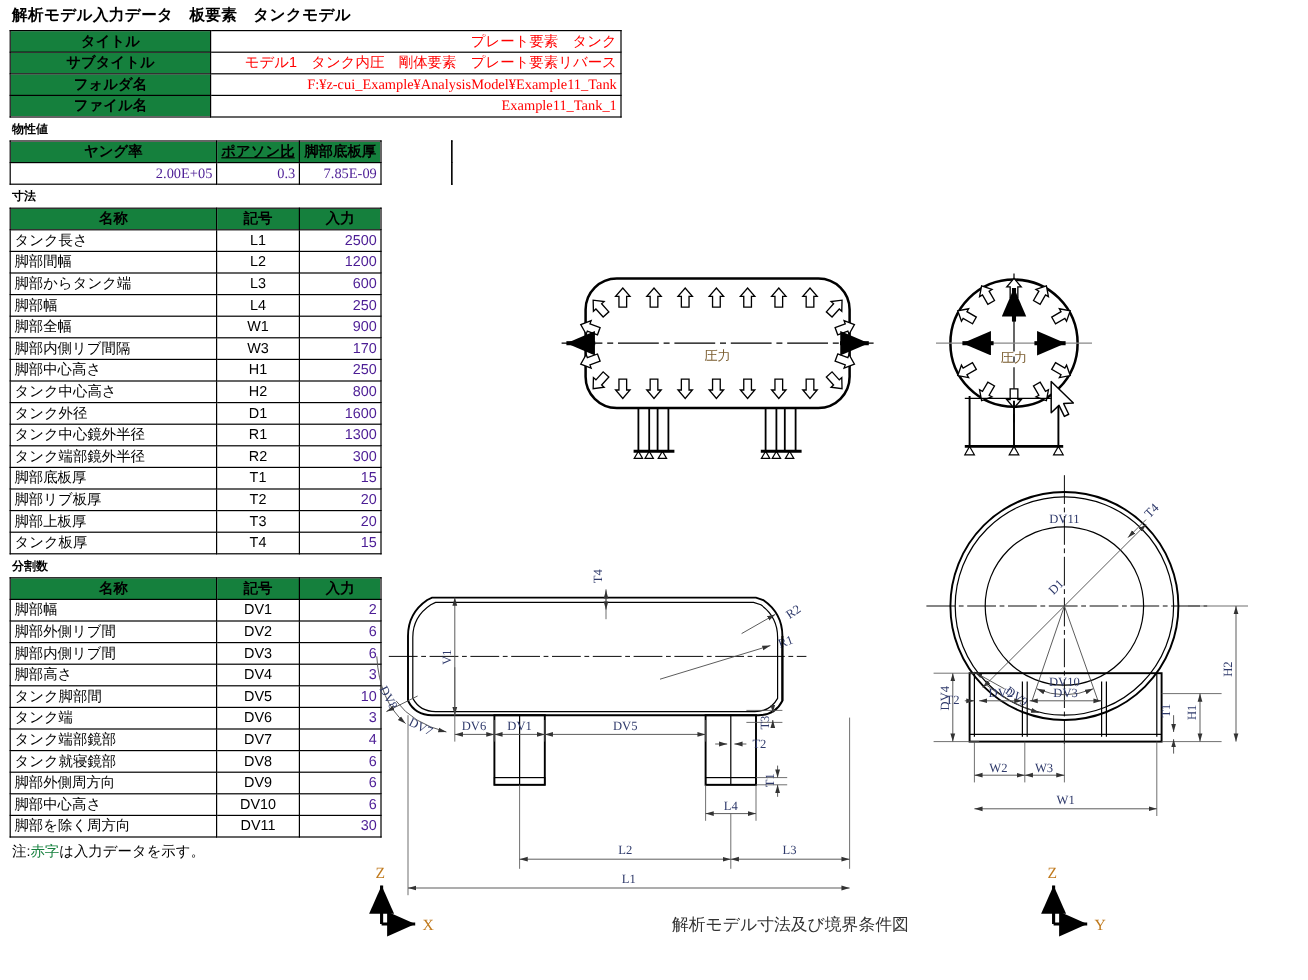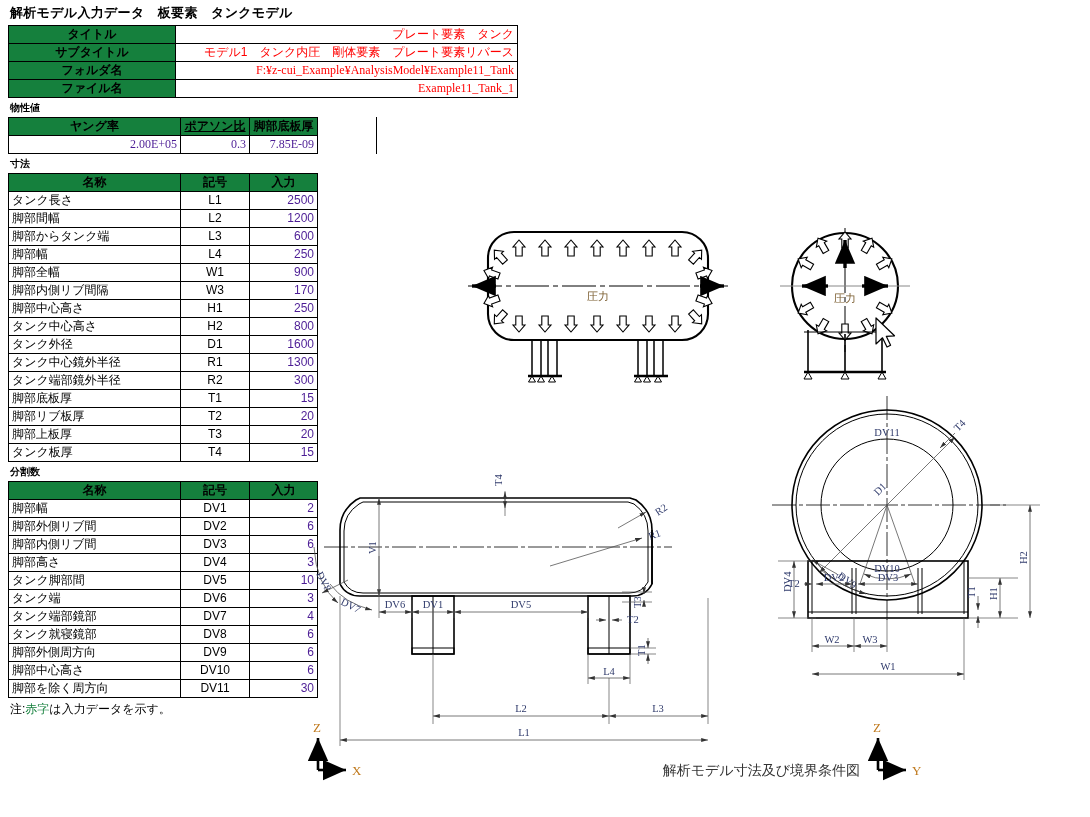--- a/index.html
+++ b/index.html
@@ -43,21 +43,21 @@
   .c-sym{width:62px;}
   .c-in{width:61px;}
 
   .note{font-size:12px;margin-top:3px;margin-left:2px;}
   .note .red{color:#15803d;}
 
   
   .draw{position:absolute;left:300px;top:0;width:790px;height:817px;}
   .draw svg{position:absolute;left:0;top:0;}
   .capt{
-    position:absolute;left:260px;top:762px;width:300px;text-align:right;
+    position:absolute;left:260px;top:762px;width:300px;text-align:left;
     font-family:"Liberation Serif","DejaVu Serif",serif;font-size:14px;color:#333;
   }
 </style>
 </head>
 <body>
 
 <div class="page">
 
   <div class="left">
 

